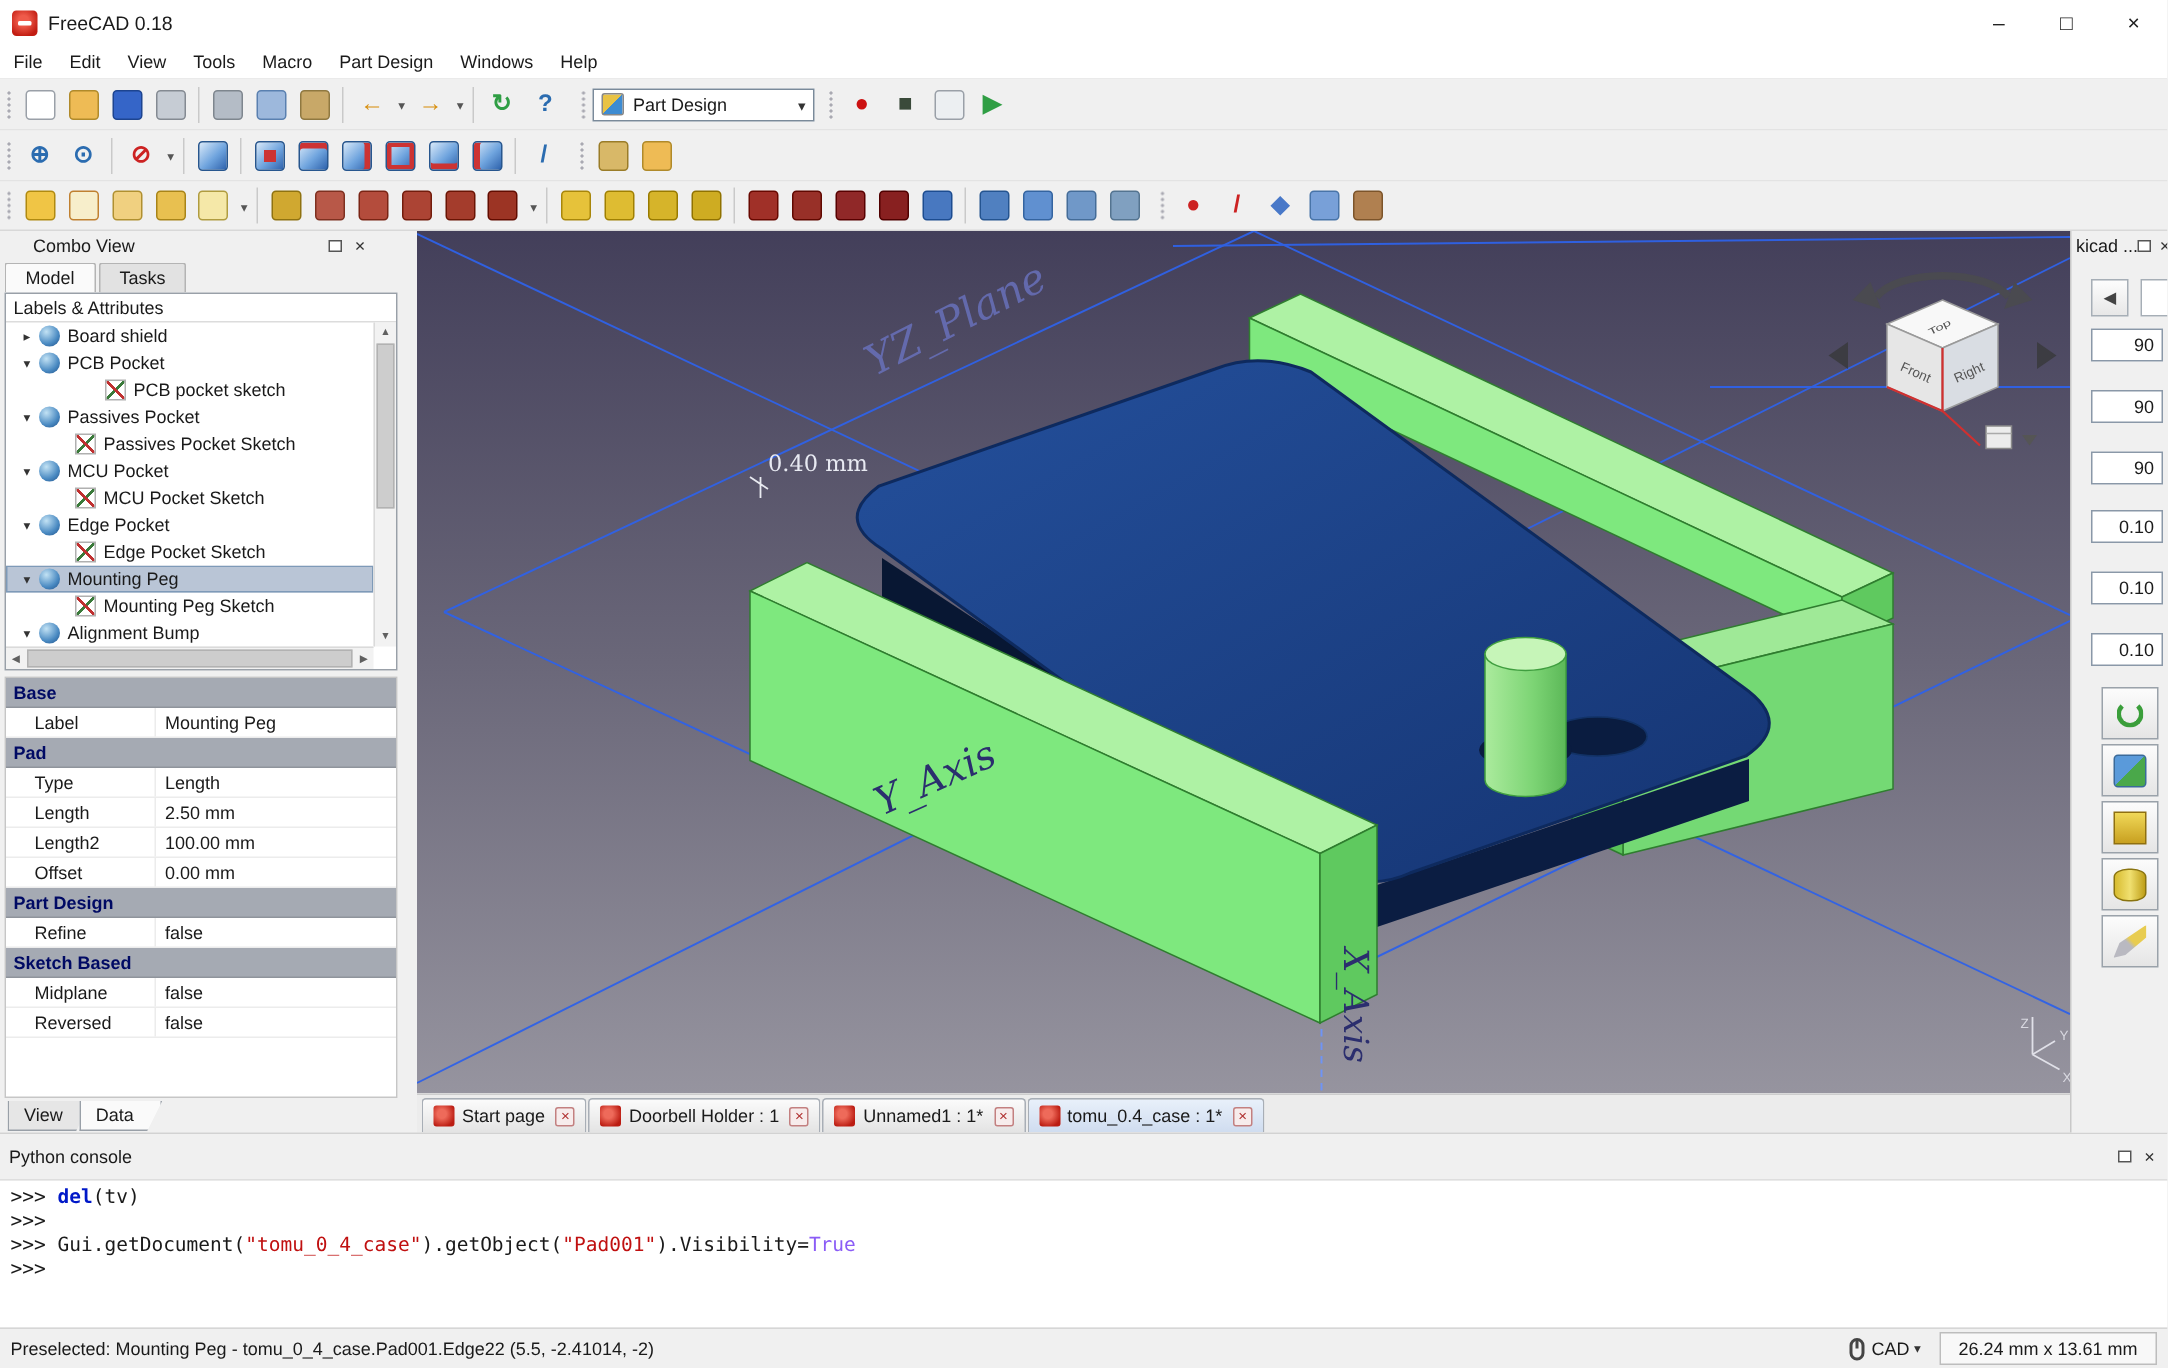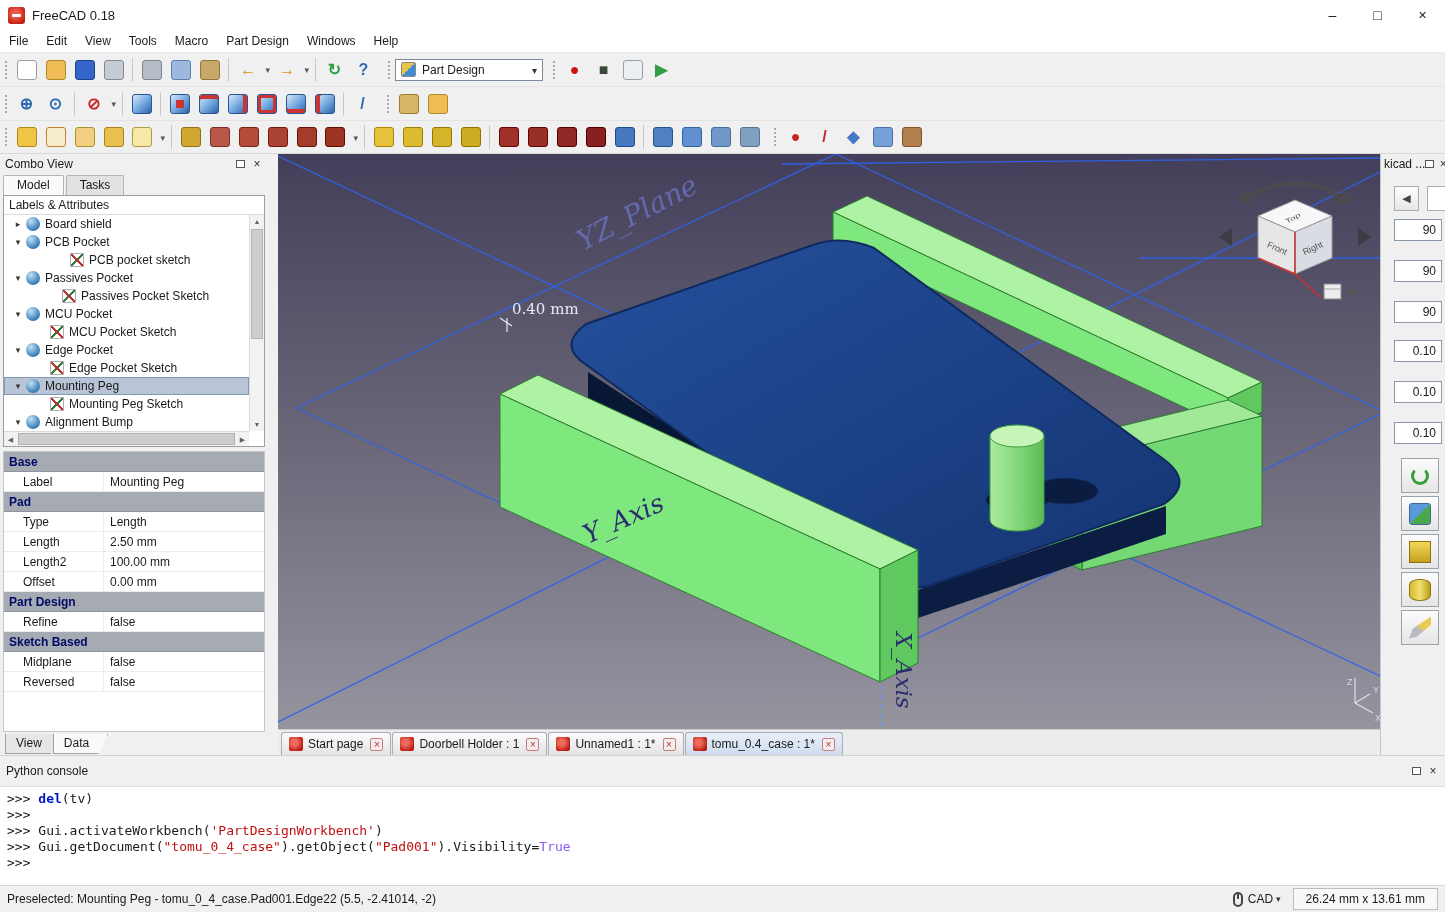--- a/index.html
+++ b/index.html
@@ -46,21 +46,21 @@
     background:linear-gradient(135deg,#e9c345 50%,#3e8cd2 50%);}
   .wblabel{flex:1;white-space:nowrap;overflow:hidden;}
   .wbarrow::before{content:"▾";font-size:10px;color:#333;}
 
   
   .main{display:flex;height:601px;}
   .splitter{width:10px;background:#f0f0f0;}
 
   
   .combo-view{width:268px;display:flex;flex-direction:column;background:#f0f0f0;}
-  .panel-title{height:20px;display:flex;align-items:center;padding:0 5px;justify-content:flex-end;}
+  .panel-title{height:20px;display:flex;align-items:center;padding:0 22px;justify-content:flex-end;}
   .pt-btns{margin-left:auto;display:flex;align-items:center;gap:6px;}
   .pt-float{width:9px;height:8px;border:1px solid #555;background:#fff;}
   .pt-close{width:12px;height:12px;display:flex;align-items:center;justify-content:center;color:#333;font-size:12px;}
   .pt-close::before{content:"×";}
   .cv-tabs{display:flex;height:21px;padding-left:3px;align-items:flex-end;}
   .cv-tab{padding:2px 13px 3px;border:1px solid #b4b4b4;border-bottom:none;background:#e2e2e2;
     margin-right:2px;border-radius:2px 2px 0 0;}
   .cv-tab.active{background:#fafafa;}
   .tree-wrap{margin:0 3px;background:#fff;border:1px solid #99a0a8;height:252px;position:relative;overflow:hidden;}
   .tree-header{height:19px;padding:2px 5px;border-bottom:1px solid #dcdcdc;}
@@ -412,21 +412,21 @@
           </div>
           <div class="tree-row" style="padding-left: 66px;">
             <span class="ti sketch"></span>
             <span class="tr-label">PCB pocket sketch</span>
           </div>
           <div class="tree-row" style="padding-left: 6px;">
             <span class="tr-arrow exp"></span>
             <span class="ti feature"></span>
             <span class="tr-label">Passives Pocket</span>
           </div>
-          <div class="tree-row" style="padding-left: 58px;">
+          <div class="tree-row" style="padding-left: 46px;">
             <span class="ti sketch"></span>
             <span class="tr-label">Passives Pocket Sketch</span>
           </div>
           <div class="tree-row" style="padding-left: 6px;">
             <span class="tr-arrow exp"></span>
             <span class="ti feature"></span>
             <span class="tr-label">MCU Pocket</span>
           </div>
           <div class="tree-row" style="padding-left: 46px;">
             <span class="ti sketch"></span>
@@ -690,21 +690,20 @@
   <div class="console-title">
     <span>Python console</span>
     <span class="pt-btns" style="margin-left:auto;">
       <span class="pt-float"></span>
       <span class="pt-close"></span>
     </span>
   </div>
   <div class="console-body" id="consoleBody">
       <div class="cline"><span>&gt;&gt;&gt; </span><span class="c-kw">del</span><span>(tv)</span></div>
       <div class="cline"><span>&gt;&gt;&gt; </span></div>
-      <div class="cline"><span>&gt;&gt;&gt; </span><span>Gui.activateWorkbench(</span><span class="c-str">'PartDesignWorkbench'</span><span>)</span></div>
       <div class="cline"><span>&gt;&gt;&gt; </span><span>Gui.getDocument(</span><span class="c-str">"tomu_0_4_case"</span><span>).getObject(</span><span class="c-str">"Pad001"</span><span>).Visibility=</span><span class="c-bool">True</span></div>
       <div class="cline"><span>&gt;&gt;&gt; </span></div>
     </div>
 </div>
 
 <div class="statusbar">
   <span>Preselected: Mounting Peg - tomu_0_4_case.Pad001.Edge22 (5.5, -2.41014, -2)</span>
   <div class="sb-right">
     <div class="mouse-icon"></div>
     <span>CAD</span>

